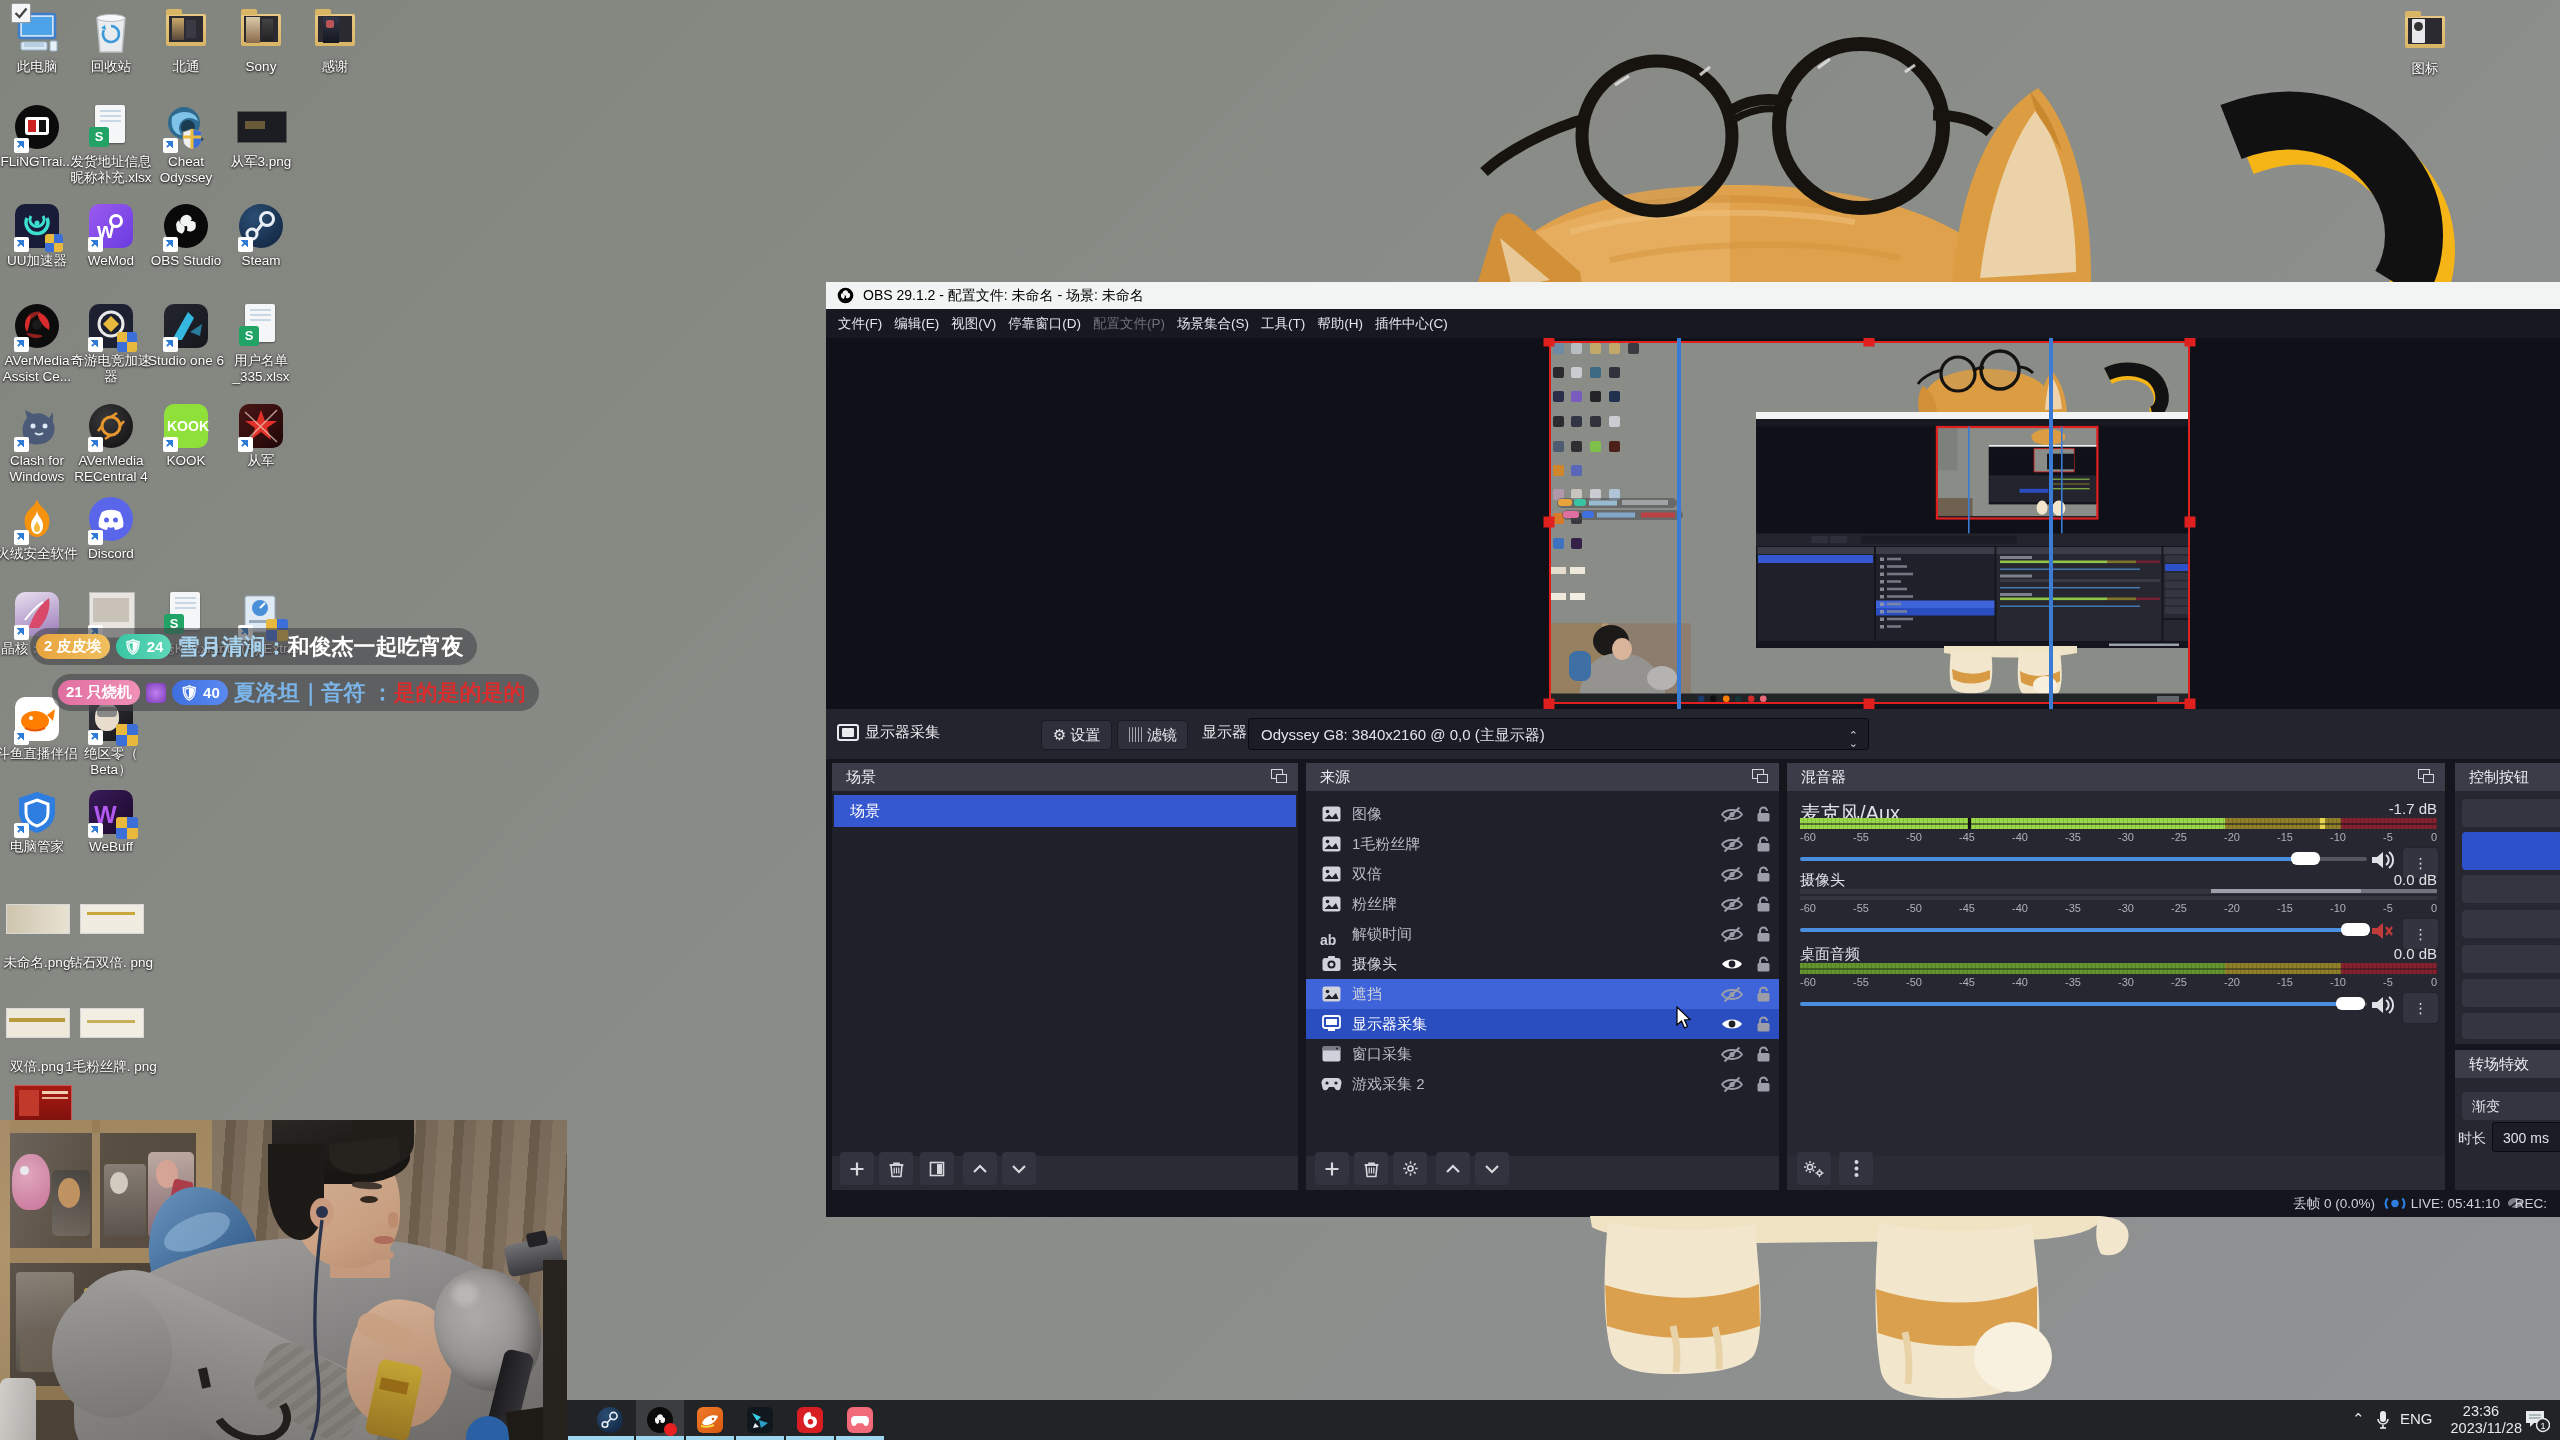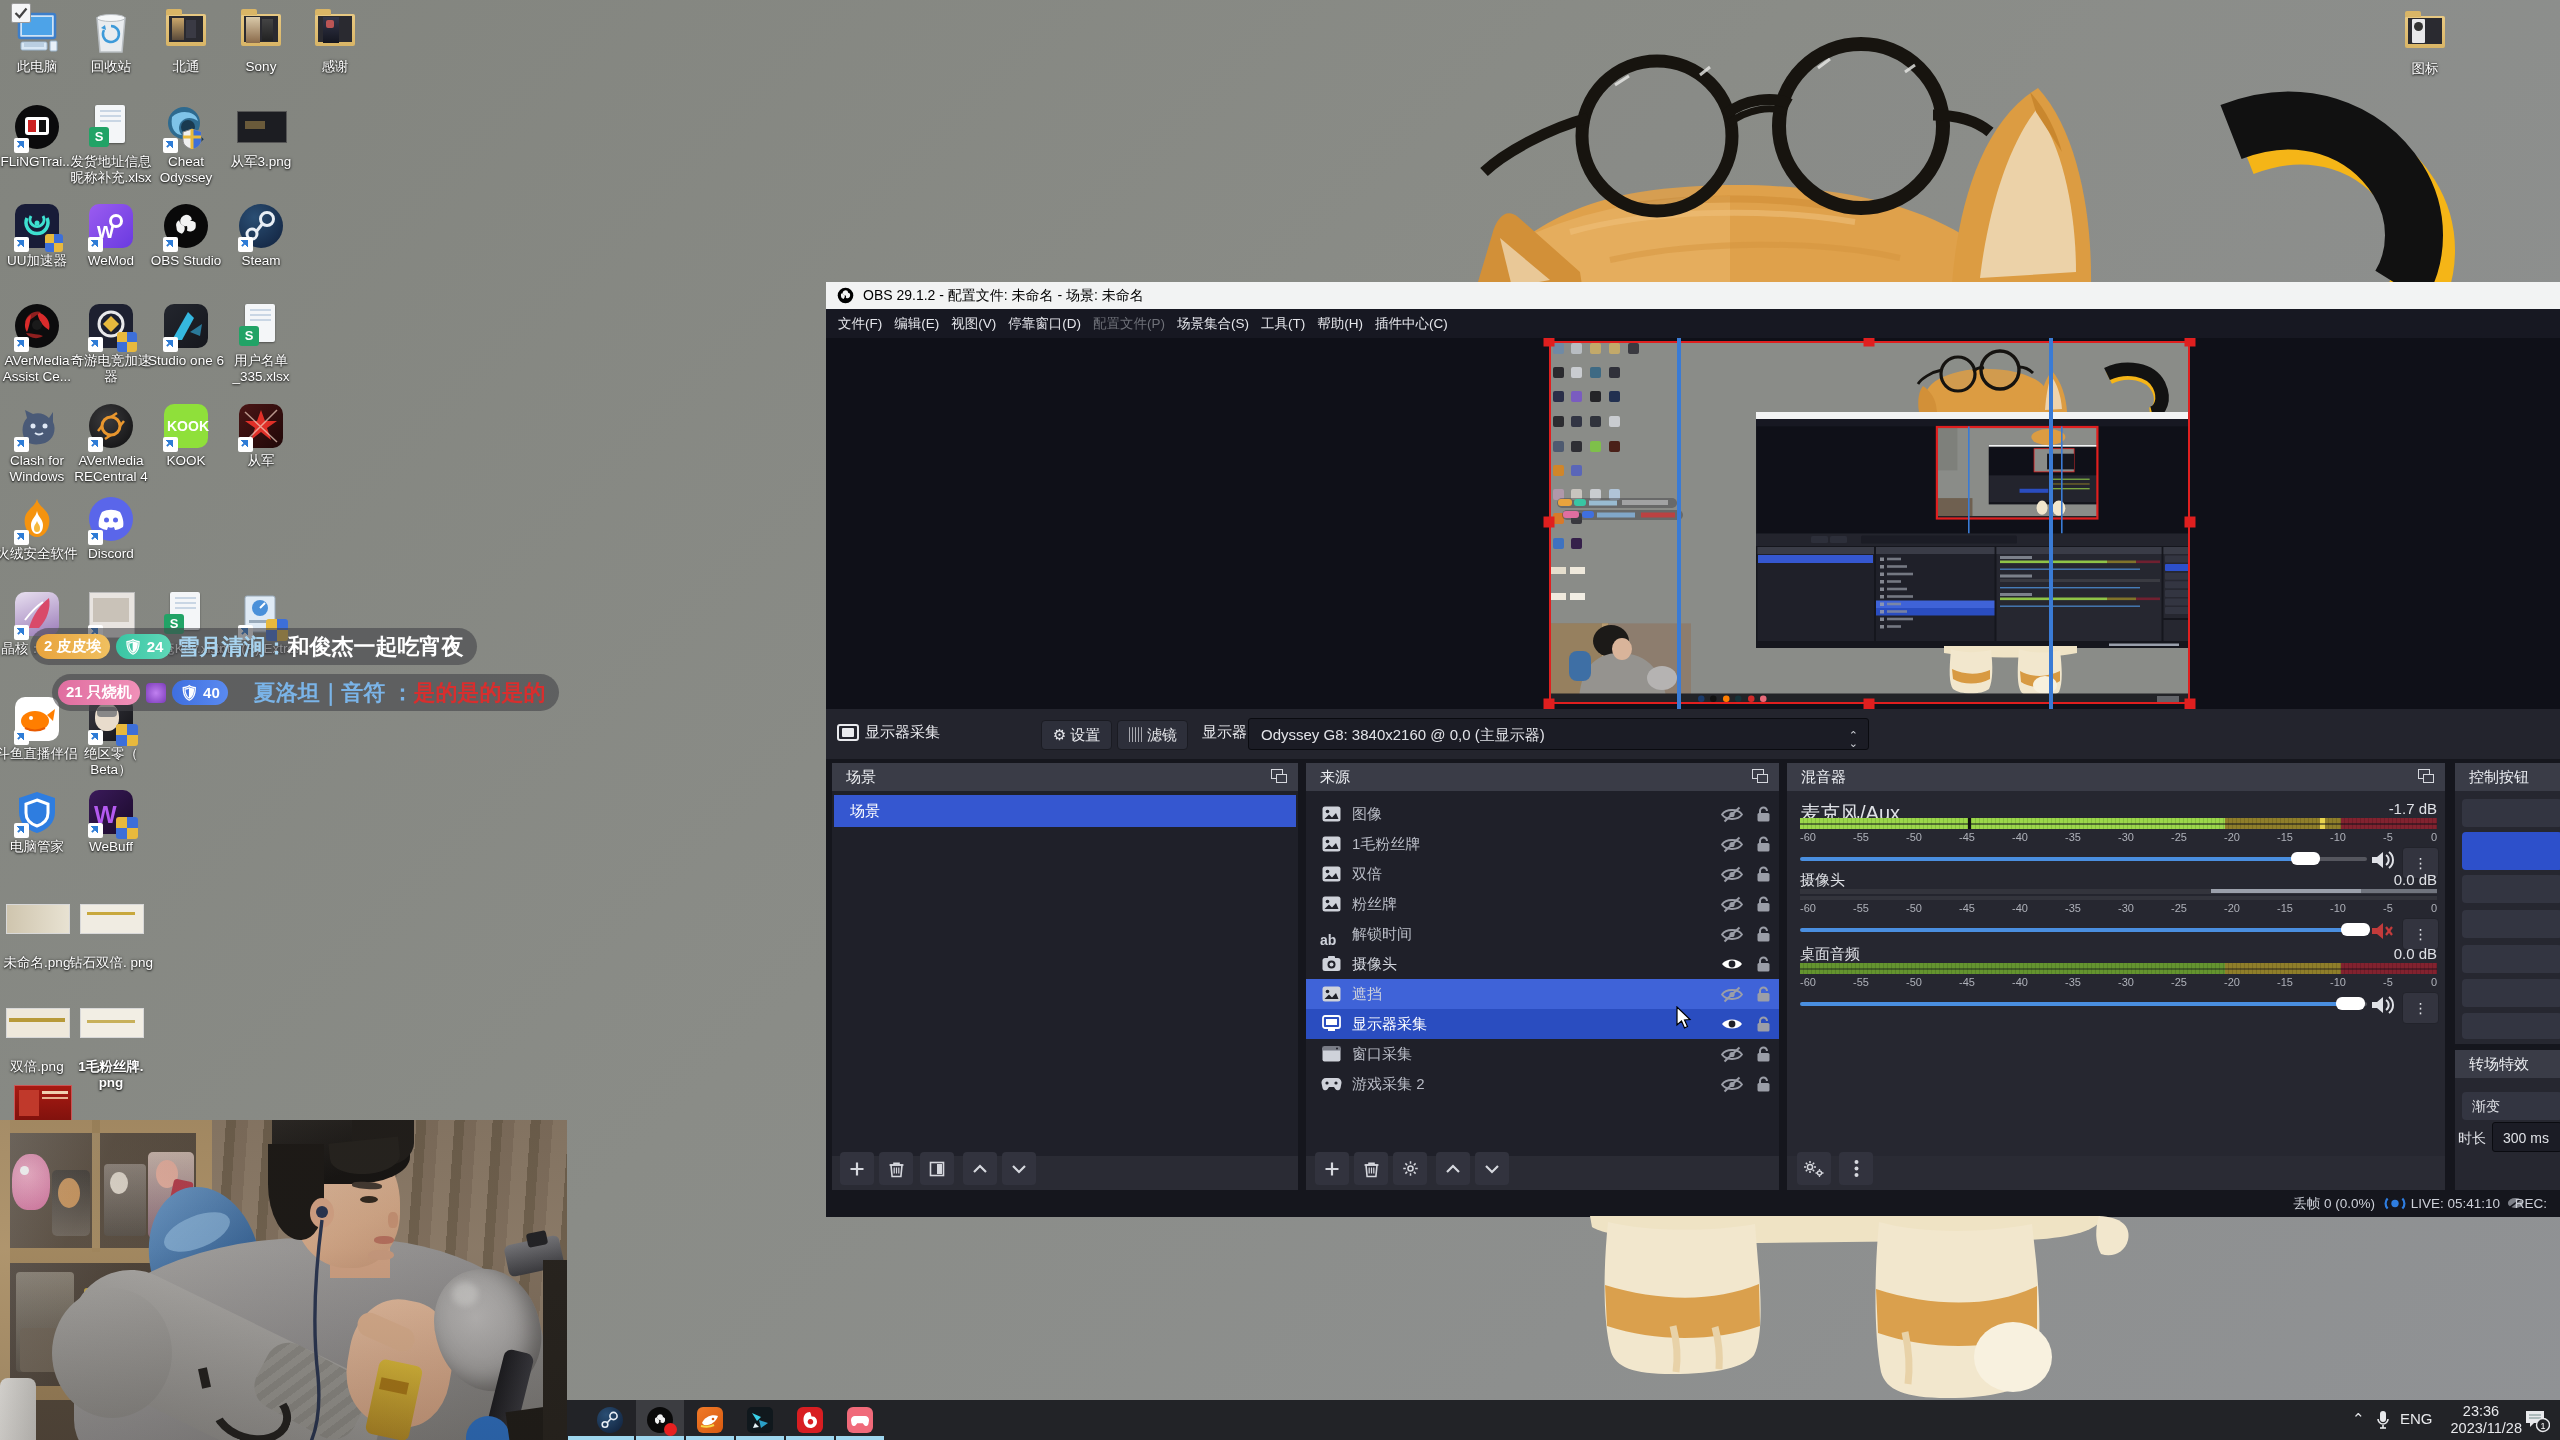--- a/index.html
+++ b/index.html
@@ -422,21 +422,21 @@
       </div>
       <div class="lb">钻石双倍. png</div>
     </div>
 <div class="ico" style="left:-9px;top:1008px;">
       <div class="g">
         <div style="position:absolute;left:-7px;top:0px;width:62px;height:28px;background:#efe9dc;border:1px solid #d8d8d8;"></div>
         <div style="position:absolute;left:-4px;top:10px;width:56px;height:4px;background:#b89a3a;"></div>
       </div>
       <div class="lb">双倍.png</div>
     </div>
-<div class="ico" style="left:65px;top:1008px;font-weight:bold;">
+<div class="ico" style="left:65px;top:1008px;">
       <div class="g">
         <div style="position:absolute;left:-7px;top:0px;width:62px;height:28px;background:#f2eee4;border:1px solid #d8d8d8;"></div>
         <div style="position:absolute;left:0px;top:12px;width:48px;height:3px;background:#c8b05a;"></div>
       </div>
       <div class="lb">1毛粉丝牌. png</div>
     </div>
 <div class="abs" style="left:14px;top:1085px;width:56px;height:40px;background:linear-gradient(180deg,#a81a12,#7a100c);border:1px solid #c55;">
       <div style="position:absolute;left:4px;top:4px;width:20px;height:26px;background:#c0392b;"></div>
       <div style="position:absolute;right:3px;top:5px;width:26px;height:3px;background:#f0d0b0;"></div>
       <div style="position:absolute;right:3px;top:11px;width:26px;height:2px;background:#e8b090;"></div>
@@ -446,21 +446,21 @@
 <div class="pill" style="left:30px;top:628px;">
   <span class="badge" style="background:linear-gradient(90deg,#e8a33d,#f0c060);">2 皮皮埃</span>
   <span class="badge" style="background:linear-gradient(90deg,#39c5a3,#5fd8b8);">🛡 24</span>
   <span class="cname" style="color:#a8d4f0;">雪月清涧：</span>
   <span class="cmsg">和俊杰一起吃宵夜</span>
 </div>
 <div class="pill" style="left:52px;top:674px;">
   <span class="badge" style="background:linear-gradient(90deg,#e06ea0,#f090b8);">21 只烧机</span>
   <span style="width:20px;height:20px;border-radius:4px;background:radial-gradient(circle,#c080f0,#7a3ab8);margin-right:6px;"></span>
   <span class="badge" style="background:linear-gradient(90deg,#3f6fe0,#5a8af0);">🛡 40</span>
-  <span class="cname" style="color:#7ab4e8;margin-left:20px;">夏洛坦｜音符 ：</span>
+  <span class="cname" style="color:#7ab4e8;">夏洛坦｜音符 ：</span>
   <span class="cmsg" style="color:#d82e2e;">是的是的是的</span>
 </div>
 
 <div id="obs">
   <div class="title">
     <svg style="position:absolute;left:11px;top:5px;" width="17" height="17" viewBox="0 0 24 24">
         <circle cx="12" cy="12" r="11" fill="#000"></circle>
         <g fill="#f2f3f3">
           <path d="M12 4.5a4 4 0 0 1 3.9 3.1 5.3 5.3 0 0 0-2.5 4.3 4.6 4.6 0 0 1-5.2-2A4.5 4.5 0 0 1 12 4.5z"></path>
           <path d="M5.6 12.7a4 4 0 0 1 1.8-4.6 5.3 5.3 0 0 0 3.4 3.7 4.6 4.6 0 0 1-1.5 5.3 4.5 4.5 0 0 1-3.7-4.4z"></path>

